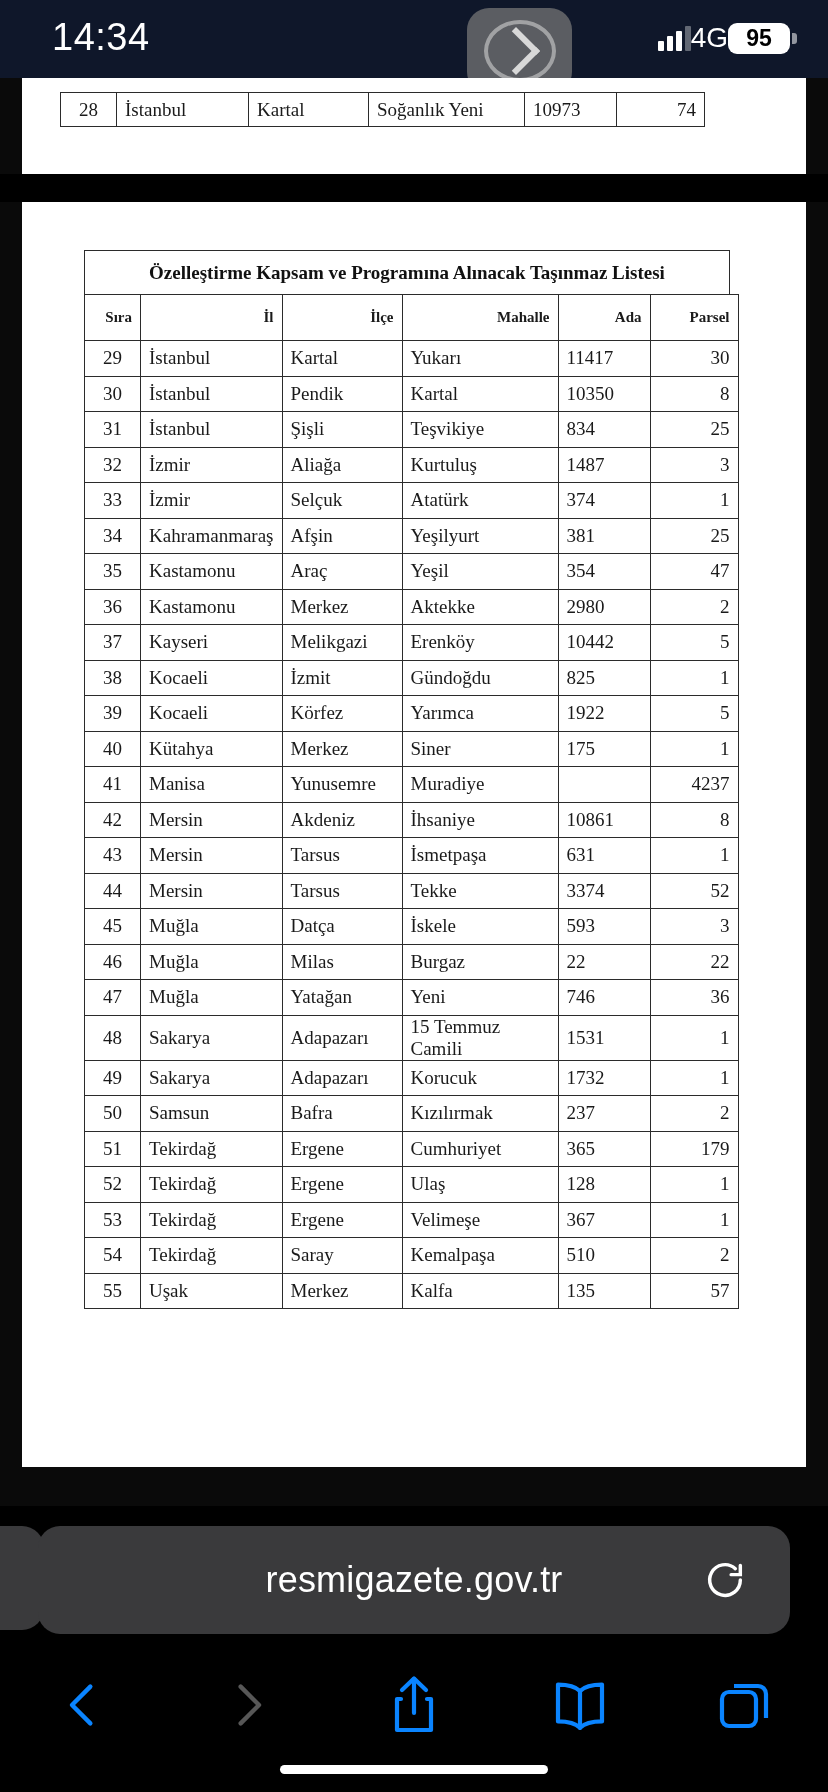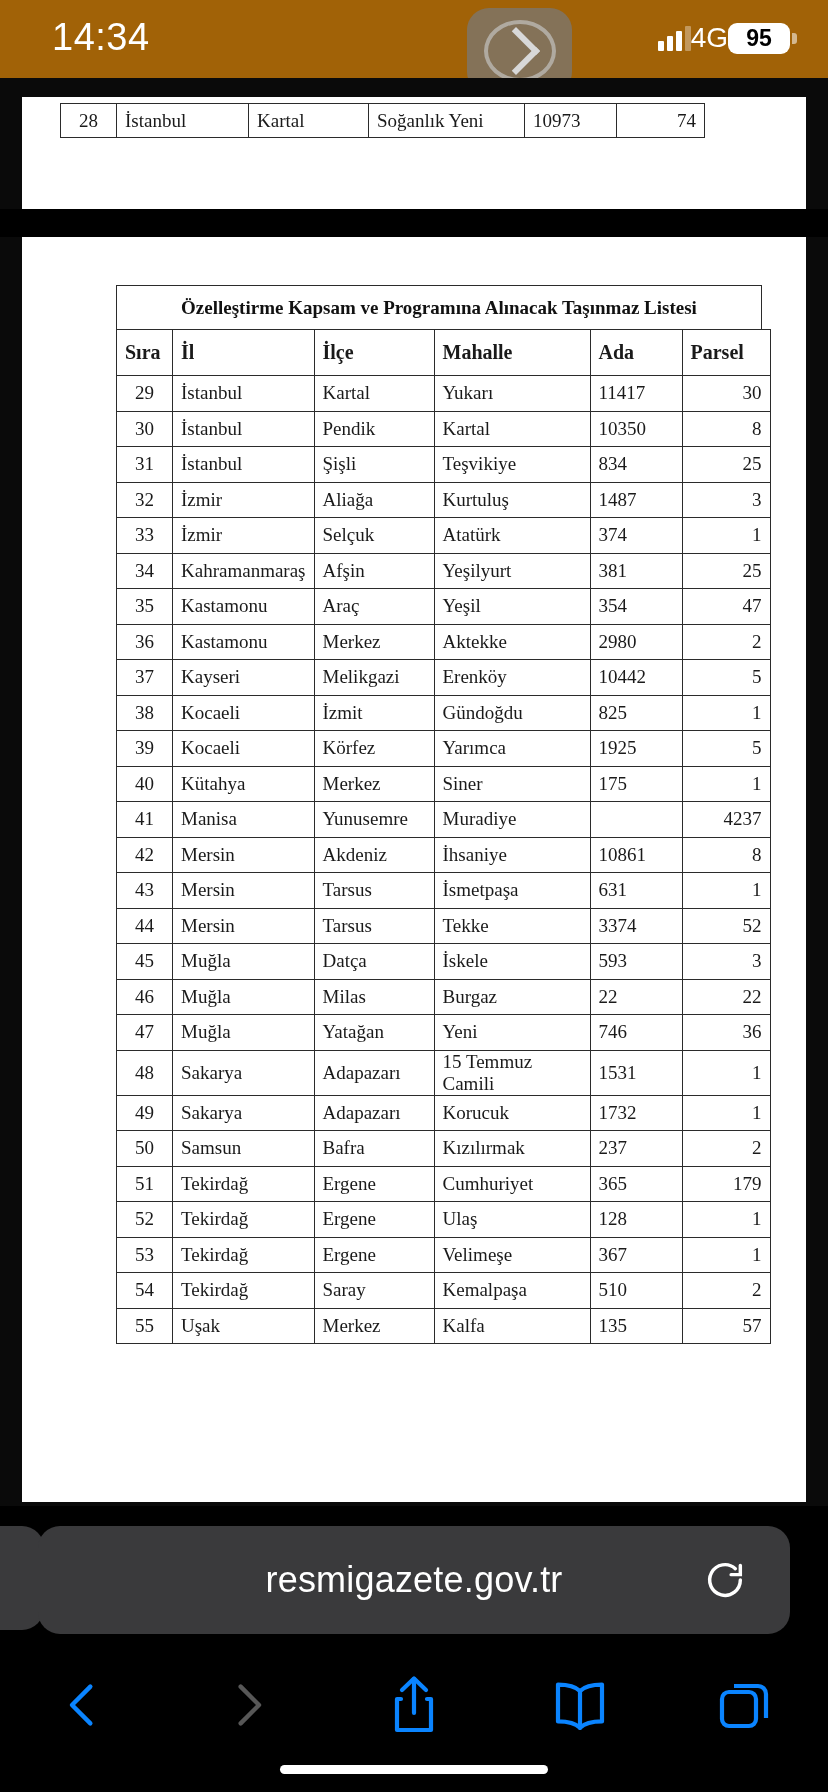--- a/index.html
+++ b/index.html
@@ -5,21 +5,21 @@
   * { box-sizing: border-box; margin: 0; padding: 0; }
   html, body {
     width: 828px; height: 1792px;
     background: #000;
     font-family: "Liberation Sans", sans-serif;
     overflow: hidden;
   }
   #screen {
     position: relative;
     width: 828px; height: 1792px;
-    background: #a16207;
+    background: #0f172a;
     overflow: hidden;
   }
 
   
   #statusbar {
     position: absolute; top: 0; left: 0;
     width: 828px; height: 78px;
     color: #fff;
   }
   #clock {
@@ -77,21 +77,21 @@
     position: absolute; top: 78px; left: 0;
     width: 828px; height: 1428px;
     background: #0a0a0a;
     overflow: hidden;
   }
 
   .page {
     background: #fff;
     margin: 0 22px;
   }
-  .page.top { height: 112px; padding-top: 0; margin-top: 19px; }
+  .page.top { height: 96px; padding-top: 8px; }
   .gap { height: 28px; background: #000; }
   .page.main { height: 1265px; }
 
   
   table.doc {
     border-collapse: collapse;
     font-family: "Liberation Serif", serif;
     color: #1a1a1a;
   }
   table.doc td, table.doc th {
@@ -106,37 +106,37 @@
   .c-ilce { width: 120px; text-align: left; }
   .c-mah  { width: 156px; text-align: left; }
   .c-ada  { width: 92px;  }
   .c-par  { width: 88px;  text-align: right; }
 
   
   #frag-wrap { padding-left: 38px; padding-top: 6px; }
   #frag-table td { height: 34px; }
 
   
-  #main-wrap { padding: 48px 0 0 62px; margin-left: 32px; }
+  #main-wrap { padding: 48px 0 0 62px; }
   #title-row {
     width: 646px;
     border: 1px solid #2b2b2b;
     border-bottom: none;
     height: 44px;
     display: flex; align-items: center; justify-content: center;
     font-family: "Liberation Serif", serif;
     font-weight: bold;
     font-size: 19px;
     color: #111;
   }
   #main-table thead td {
     height: 46px;
-    text-align: left;
+    text-align: right;
     font-weight: bold;
-    font-size: 20px;
+    font-size: 15px;
   }
   #main-table tbody td { height: 35.5px; }
 
   
   #bottom {
     position: absolute; left: 0; top: 1506px;
     width: 828px; height: 286px;
     background: #000;
   }
   #tabstrip {
@@ -321,21 +321,21 @@
                 <td class="c-ilce">İzmit</td>
                 <td class="c-mah">Gündoğdu</td>
                 <td class="c-ada">825</td>
                 <td class="c-par">1</td>
               </tr>
               <tr>
                 <td class="c-sira">39</td>
                 <td class="c-il">Kocaeli</td>
                 <td class="c-ilce">Körfez</td>
                 <td class="c-mah">Yarımca</td>
-                <td class="c-ada">1925</td>
+                <td class="c-ada">1922</td>
                 <td class="c-par">5</td>
               </tr>
               <tr>
                 <td class="c-sira">40</td>
                 <td class="c-il">Kütahya</td>
                 <td class="c-ilce">Merkez</td>
                 <td class="c-mah">Siner</td>
                 <td class="c-ada">175</td>
                 <td class="c-par">1</td>
               </tr>

